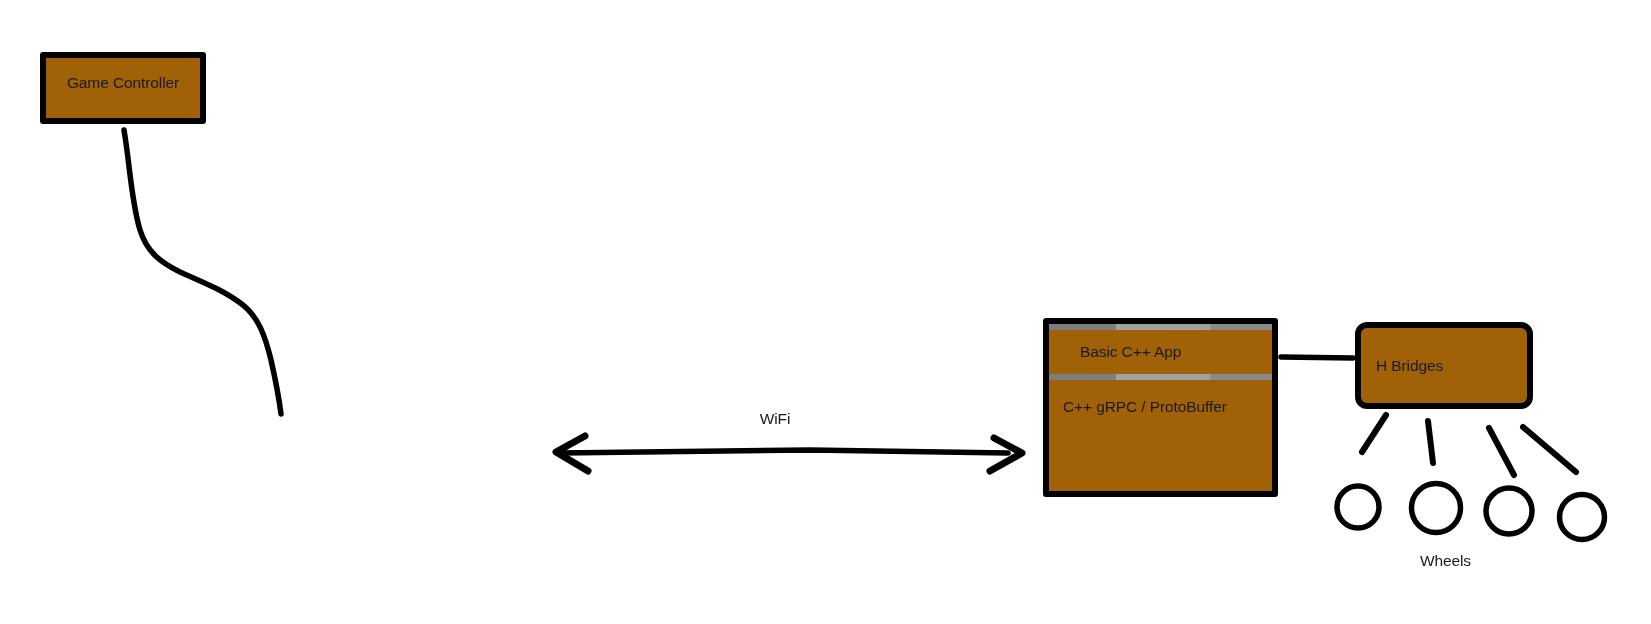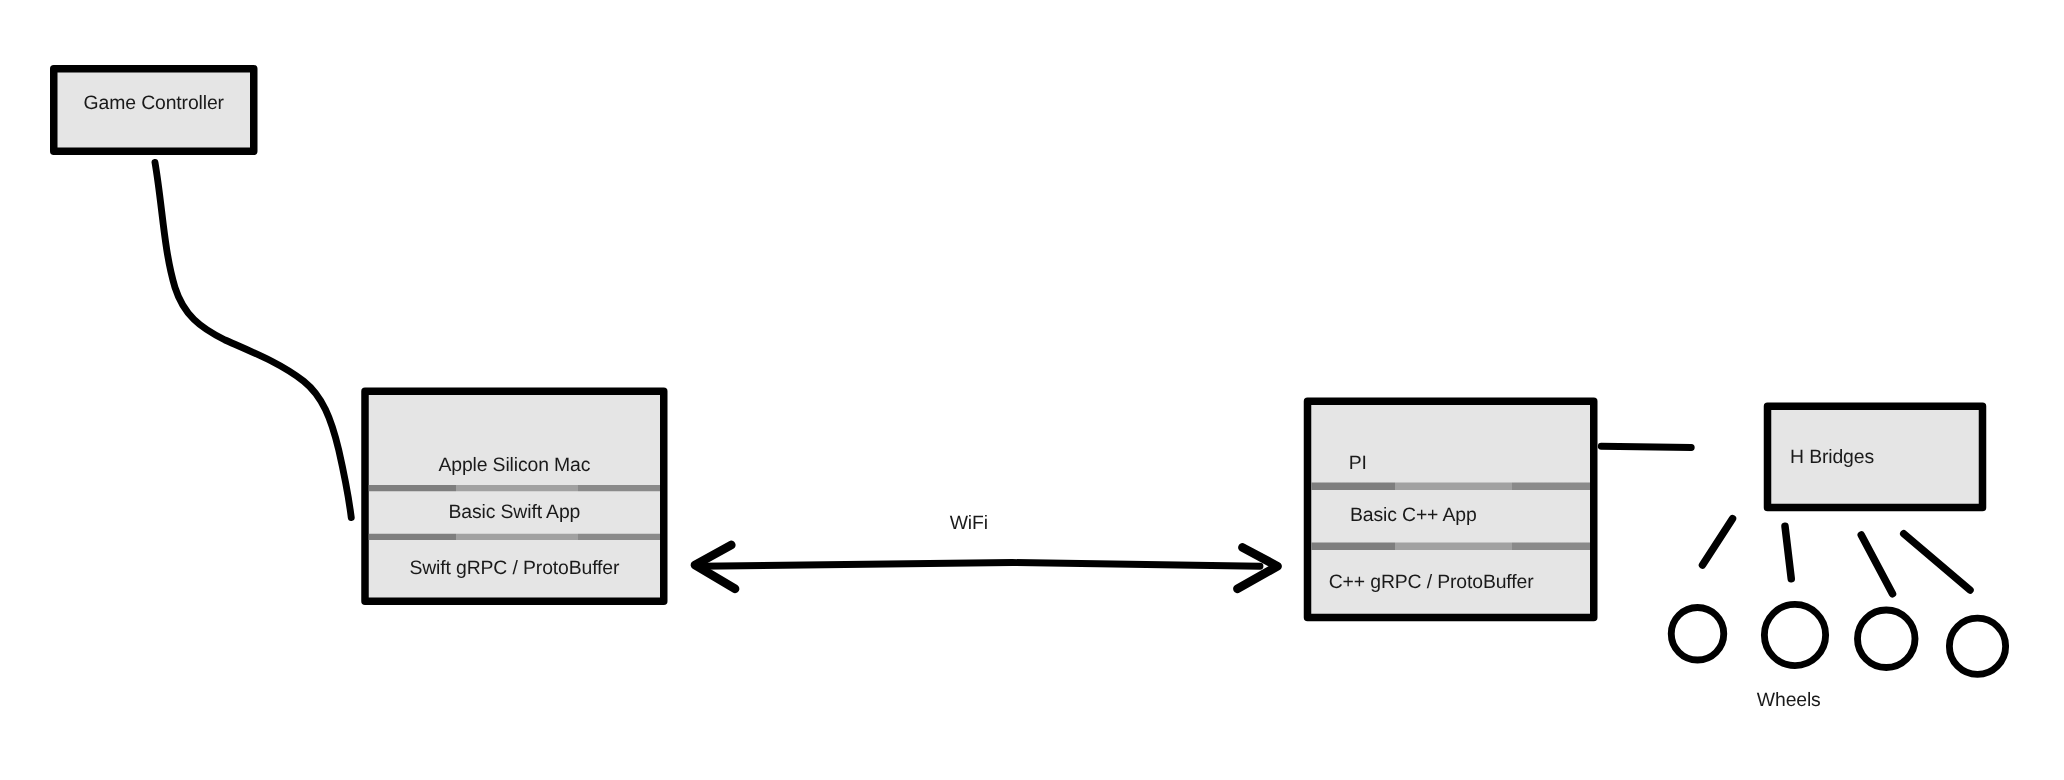--- a/index.html
+++ b/index.html
@@ -11,21 +11,21 @@
     overflow: hidden;
     font-family: "Liberation Sans", sans-serif;
     color: #1a1a1a;
     font-size: 15.5px;
     letter-spacing: -0.1px;
   }
   .abs { position: absolute; box-sizing: border-box; }
   .node {
     border: 6px solid #000000;
     border-radius: 3px;
-    background: #e5e5e5;
+    background: #a16207;
   }
   .stack { display: flex; flex-direction: column; }
   .stack-row { display: flex; align-items: center; overflow: hidden; }
   .stack-row.bottom-align { align-items: flex-end; }
   .stack-row.center-text { justify-content: center; }
   .divider {
     flex: 0 0 auto;
     background: linear-gradient(90deg, #7e7e7e 0%, #7e7e7e 30%, #a1a1a1 30%, #a1a1a1 72%, #8a8a8a 72%, #8a8a8a 100%);
   }
   .svg-layer { position: absolute; left: 0; top: 0; }
@@ -34,23 +34,23 @@
   #mac-box { left: 289px; top: 310px; width: 245px; height: 174px; }
   #mac-row-1 { height: 69px; padding-bottom: 6px; }
   #mac-div-1, #mac-div-2 { height: 5px; }
   #mac-row-2 { height: 35px; }
   #mac-row-3 { height: 48px; }
   #pi-box { left: 1043px; top: 318px; width: 235px; height: 179px; }
   #pi-row-1 { height: 58px; padding-left: 30px; padding-bottom: 6px; }
   #pi-div-1, #pi-div-2 { height: 6px; }
   #pi-row-2 { height: 44px; padding-left: 31px; }
   #pi-row-3 { height: 53px; padding-left: 14px; align-items: center; }
-  #hb-box { left: 1411px; top: 322px; width: 178px; height: 87px; display: flex; align-items: center; padding-left: 15px; }
+  #hb-box { left: 1355px; top: 322px; width: 178px; height: 87px; display: flex; align-items: center; padding-left: 15px; border-radius: 12px; }
   #wifi-label { left: 740px; top: 410px; width: 70px; text-align: center; }
-  #wheels-label { left: 1391px; top: 552px; width: 80px; text-align: center; }
+  #wheels-label { left: 1391px; top: 552px; width: 80px; text-align: right; }
 </style>
 </head>
 <body>
 
 <div class="canvas">
 
   <svg class="svg-layer" width="1651" height="624" viewBox="0 0 1651 624">
 
     <path d="M 124 130 C 130 165 131 200 140 230 C 147 252 160 262 180 272 C 205 283 225 291 243 305 C 258 317 265 335 271 360 C 276 382 279 398 281 414" fill="none" stroke="#000000" stroke-width="5.5" stroke-linecap="round"></path>
 
@@ -74,40 +74,24 @@
       <circle cx="1436" cy="508" r="24.5" fill="none" stroke="#000000" stroke-width="5.5"></circle>
       <circle cx="1509" cy="511" r="23" fill="none" stroke="#000000" stroke-width="5.5"></circle>
       <circle cx="1582" cy="517" r="22.5" fill="none" stroke="#000000" stroke-width="5.5"></circle>
     </g>
   </svg>
 
   <div id="game-box" class="abs node">
     <span class="label">Game Controller</span>
   </div>
 
-  <div id="mac-box" class="abs node stack">
-    <div id="mac-row-1" class="stack-row bottom-align center-text">
-      <span class="label">Apple Silicon Mac</span>
-    </div>
-    <div id="mac-div-1" class="divider"></div>
-    <div id="mac-row-2" class="stack-row center-text">
-      <span class="label">Basic Swift App</span>
-    </div>
-    <div id="mac-div-2" class="divider"></div>
-    <div id="mac-row-3" class="stack-row center-text">
-      <span class="label">Swift gRPC / ProtoBuffer</span>
-    </div>
-  </div>
 
   <div id="wifi-label" class="abs label">WiFi</div>
 
   <div id="pi-box" class="abs node stack">
-    <div id="pi-row-1" class="stack-row bottom-align">
-      <span class="label">PI</span>
-    </div>
     <div id="pi-div-1" class="divider"></div>
     <div id="pi-row-2" class="stack-row">
       <span class="label">Basic C++ App</span>
     </div>
     <div id="pi-div-2" class="divider"></div>
     <div id="pi-row-3" class="stack-row">
       <span class="label">C++ gRPC / ProtoBuffer</span>
     </div>
   </div>
 

